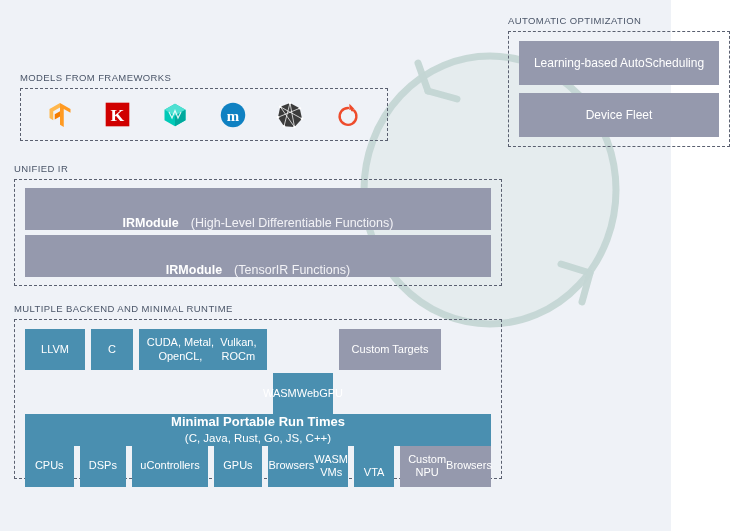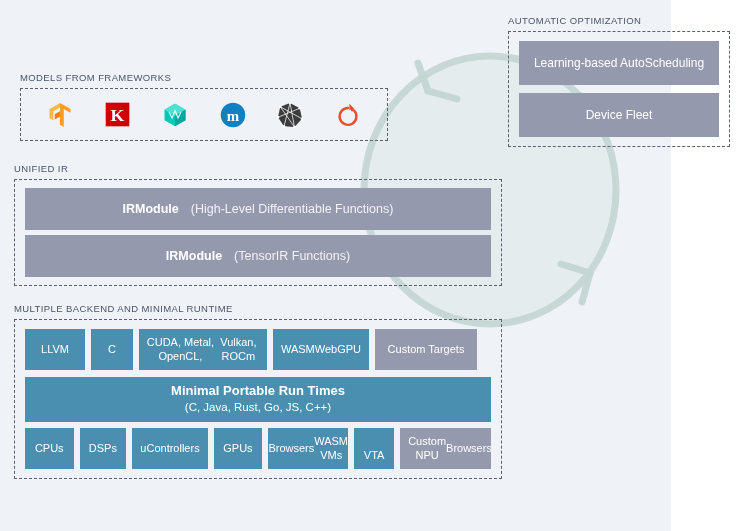--- a/index.html
+++ b/index.html
@@ -77,21 +77,21 @@
     width: 488px; height: 107px;
     padding: 8px 10px;
     display: flex;
     flex-direction: column;
     justify-content: space-between;
   }
   .ir-bar {
     height: 42px;
     background: #9599ad;
     display: flex;
-    align-items: center;
+    align-items: flex-end;
     justify-content: center;
     gap: 12px;
     color: #ffffff;
     font-size: 12.5px;
   }
   .ir-bar .ir-name { font-weight: bold; }
   .ir-bar .ir-desc { font-weight: normal; color: #f2f2f6; }
 
   
   #section-backend { left: 14px; top: 303px; }
@@ -261,21 +261,21 @@
         <div class="chip" style="width: 60px;">
           <span style="display: block;">LLVM</span>
         </div>
         <div class="chip" style="width: 42px;">
           <span style="display: block;">C</span>
         </div>
         <div class="chip" style="width: 128px;">
           <span style="display: block;">CUDA, Metal, OpenCL,</span>
           <span style="display: block;">Vulkan, ROCm</span>
         </div>
-        <div class="chip" style="width: 96px;">
+        <div class="chip" style="width: 60px; margin-top: 44px;">
           <span style="display: block;">WASM</span>
           <span style="display: block;">WebGPU</span>
         </div>
         <div class="chip grey" style="width: 102px;">
           <span style="display: block;">Custom Targets</span>
         </div>
       </div>
 
     <div id="runtime-bar">
       <div id="runtime-title">Minimal Portable Run Times</div>

